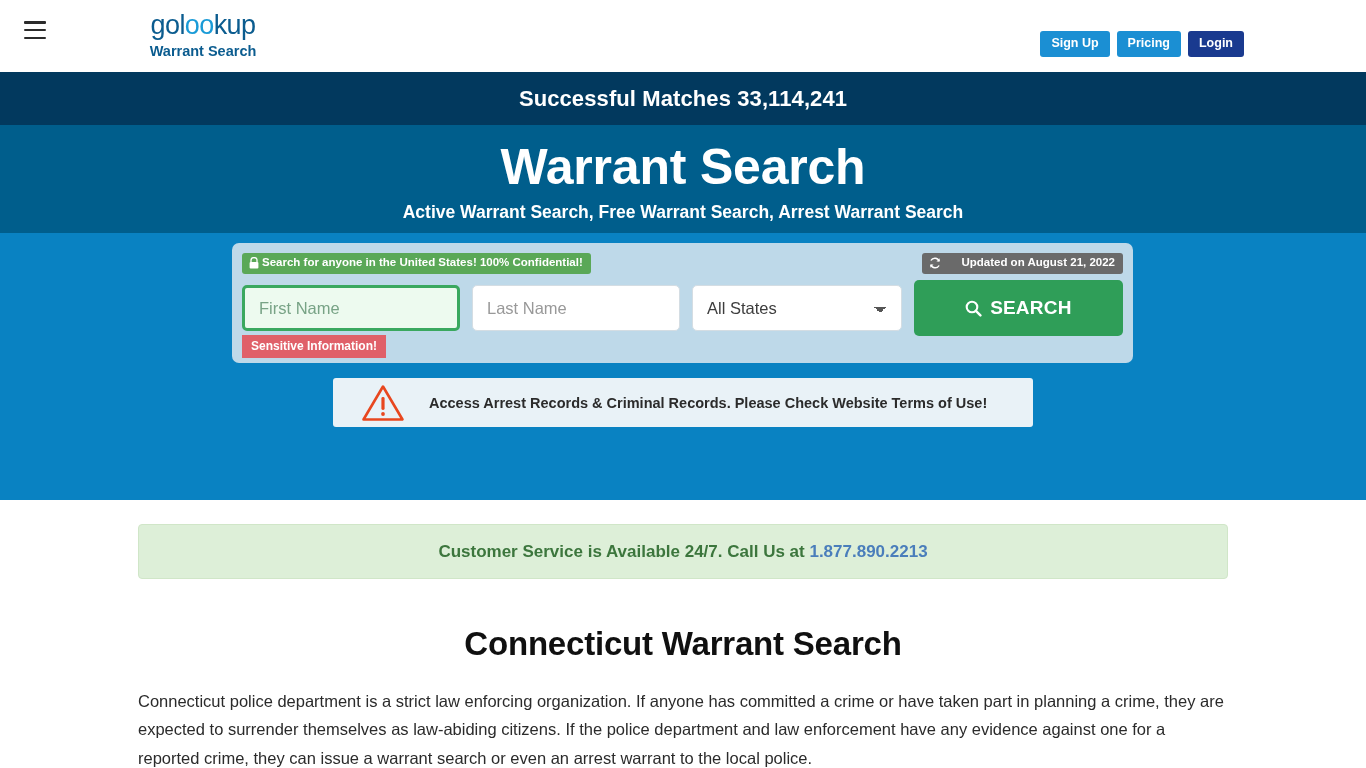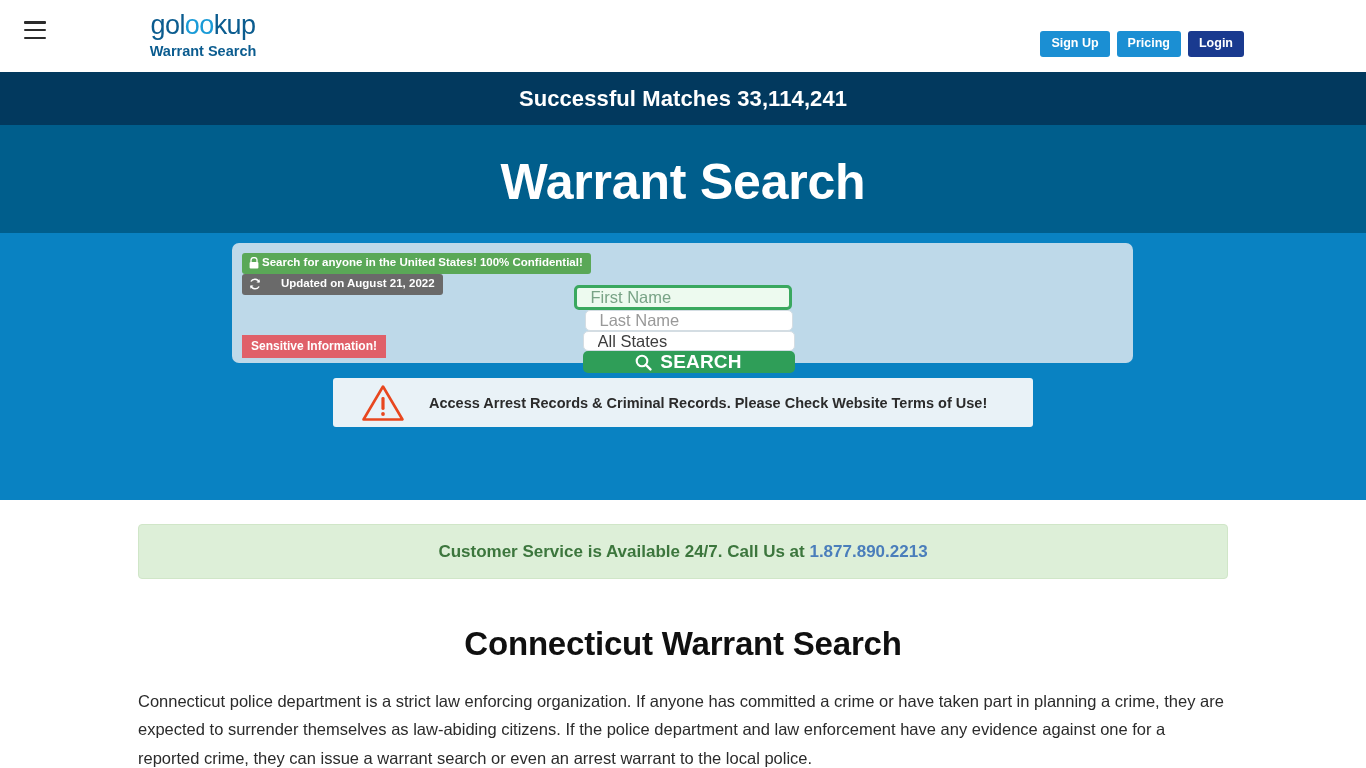--- a/index.html
+++ b/index.html
@@ -147,21 +147,20 @@
     background: #bed9e9;
     border-radius: 7px;
     padding: 10px 10px 0;
   }
 
   .panel-top {
     display: flex;
     justify-content: space-between;
     align-items: flex-start;
     height: 22px;
-    flex-direction: column;
   }
 
   .badge-confidential {
     background: #5aa857;
     color: #ffffff;
     font-size: 11.5px;
     font-weight: 700;
     padding: 4px 8px 5px 7px;
     border-radius: 3px;
     display: inline-flex;
@@ -186,21 +185,20 @@
   }
 
   .ico { flex: none; display: block; }
 
   .form-row {
     display: flex;
     align-items: center;
     gap: 0;
     margin-top: 10px;
     height: 46px;
-    flex-direction: column;
   }
 
   .field {
     height: 46px;
     font-family: "Liberation Sans", sans-serif;
     font-size: 16.5px;
     padding: 0 14px;
     border-radius: 5px;
     outline: none;
   }
@@ -366,20 +364,21 @@
     <button class="hbtn navy">Login</button>
   </div>
 </div>
 
 <div class="matches-bar">
   <div class="matches-text">Successful Matches 33,114,241</div>
 </div>
 
 <div class="hero-band">
   <h1 class="hero-title">Warrant Search</h1>
+  <div class="hero-sub">Active Warrant Search, Free Warrant Search, Arrest Warrant Search</div>
 </div>
 
 <div class="search-band">
 
   <div class="search-panel">
 
     <div class="panel-top">
       <div class="badge-confidential">
         <svg class="ico" width="10" height="12" viewBox="0 0 10 12">
           <path d="M2 5V3.2C2 1.7 3.3 0.6 5 0.6C6.7 0.6 8 1.7 8 3.2V5" fill="none" stroke="#ffffff" stroke-width="1.3"></path>

